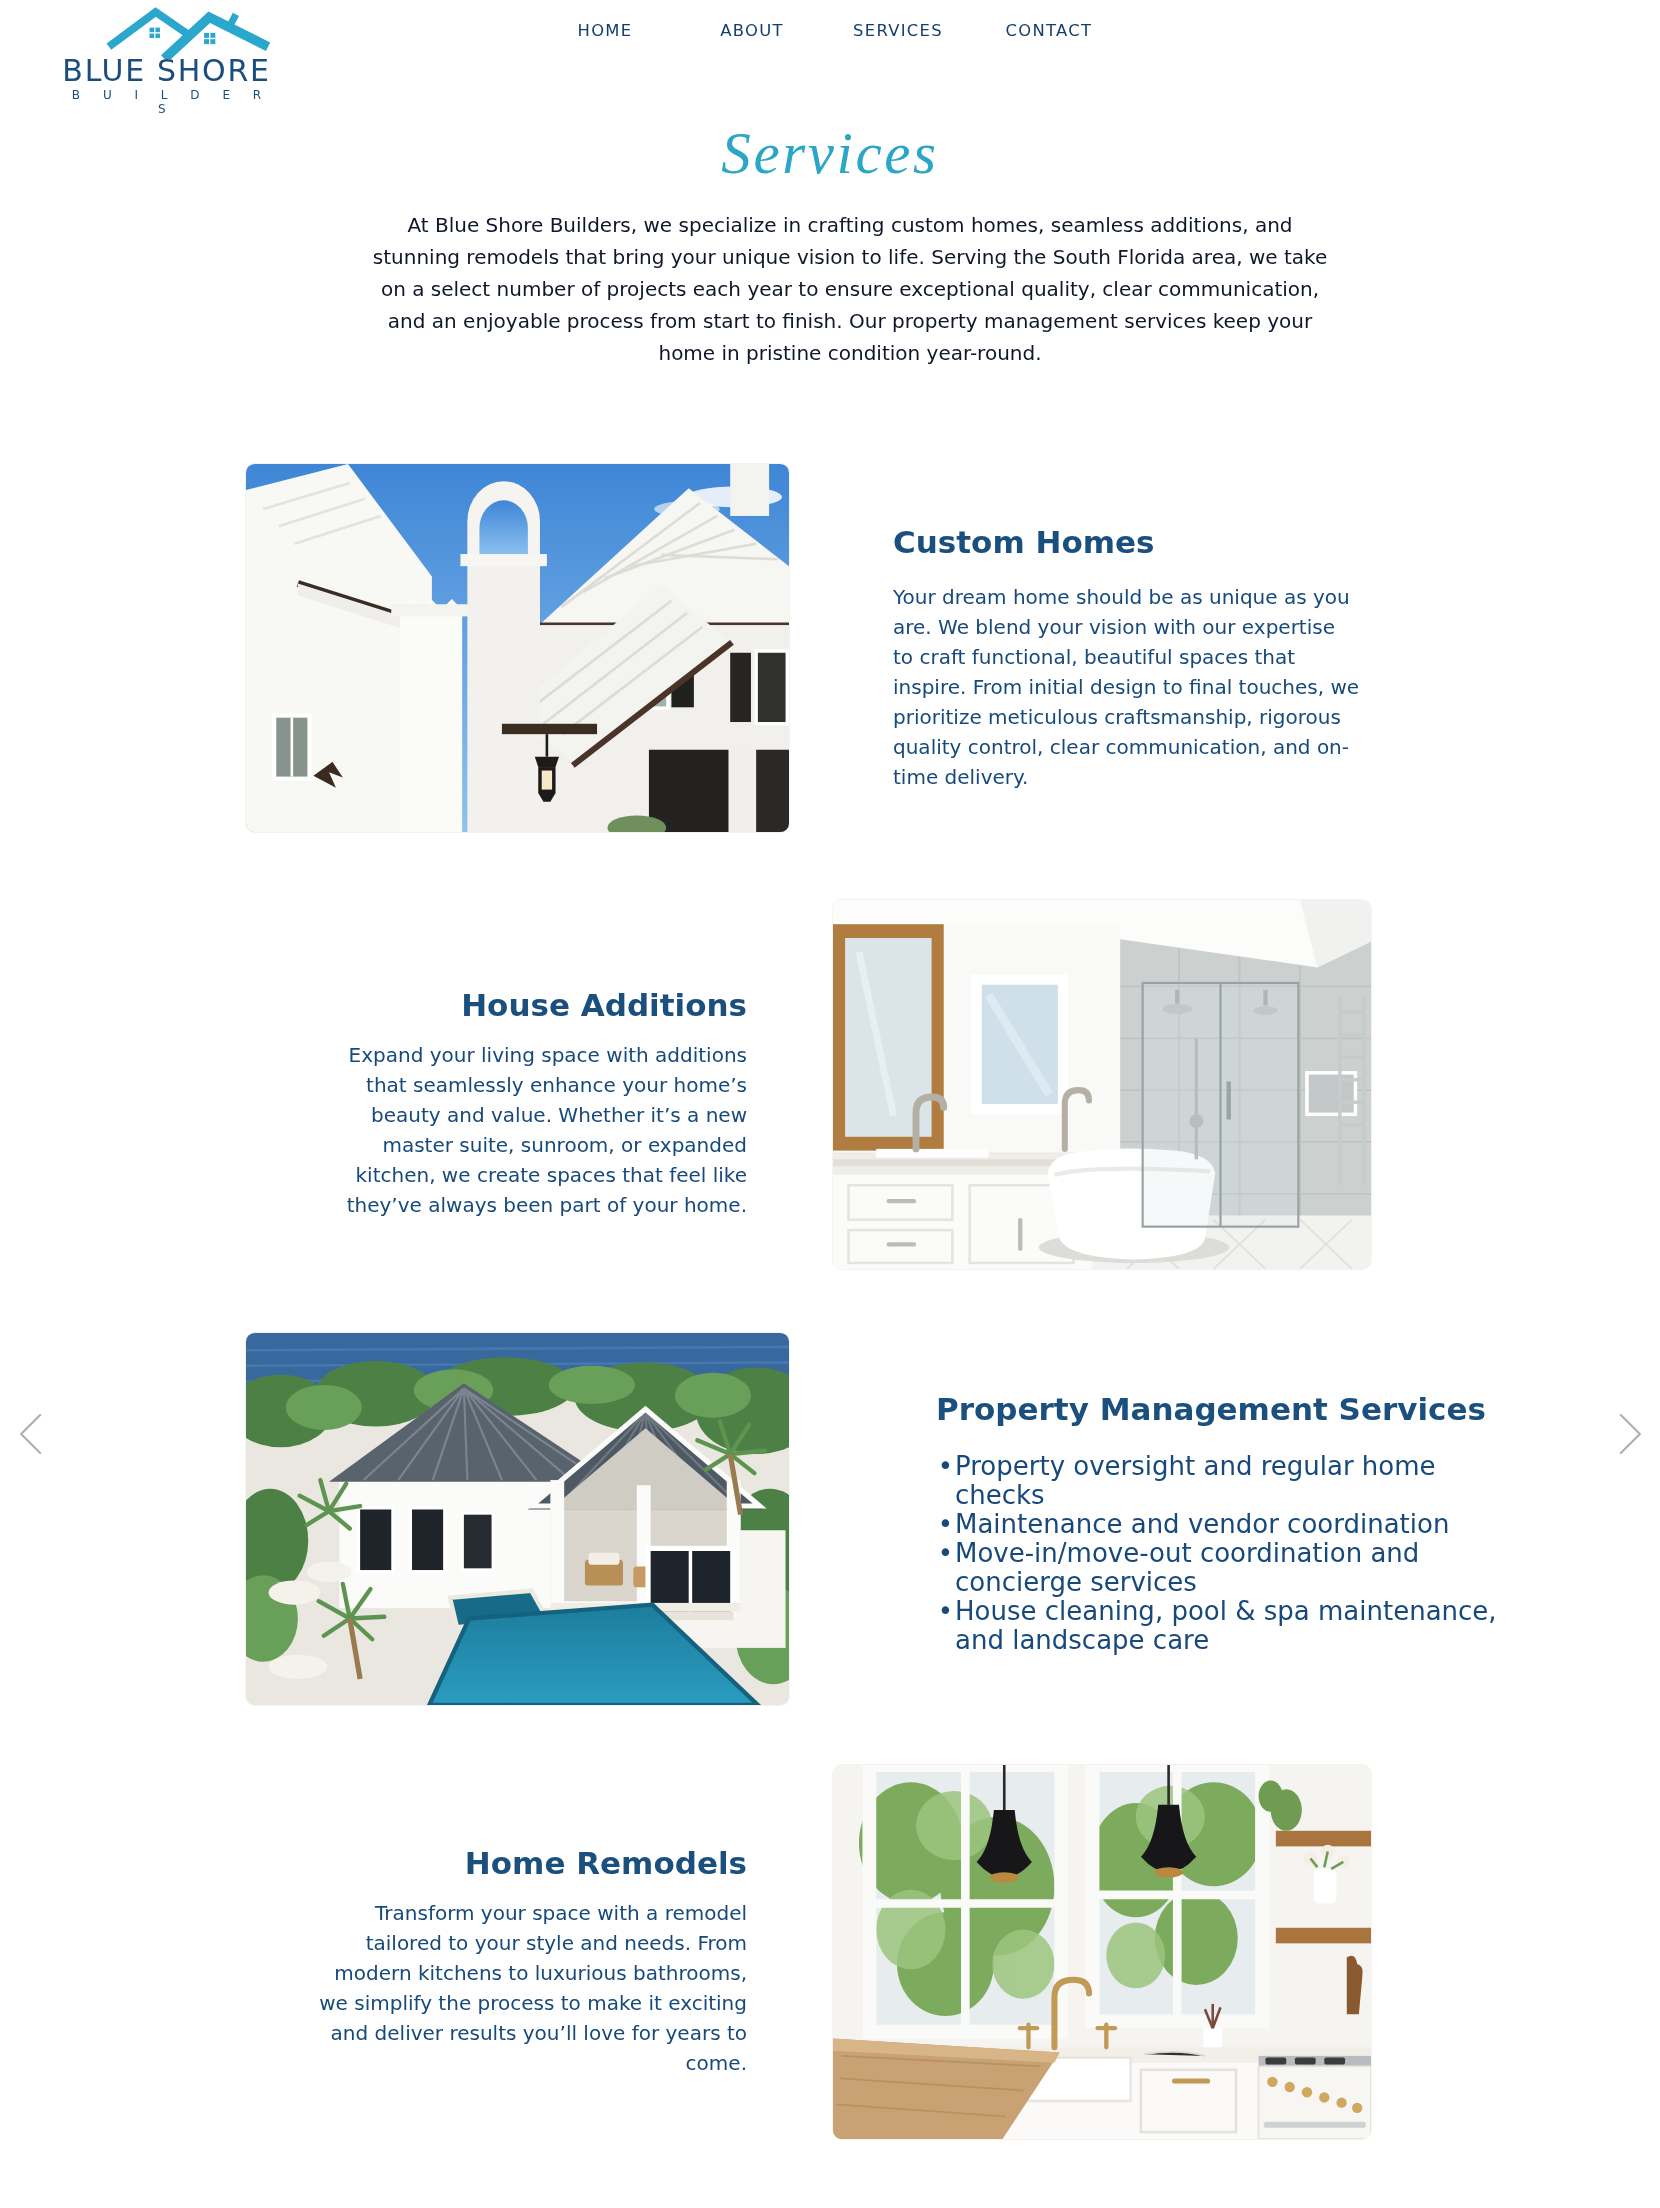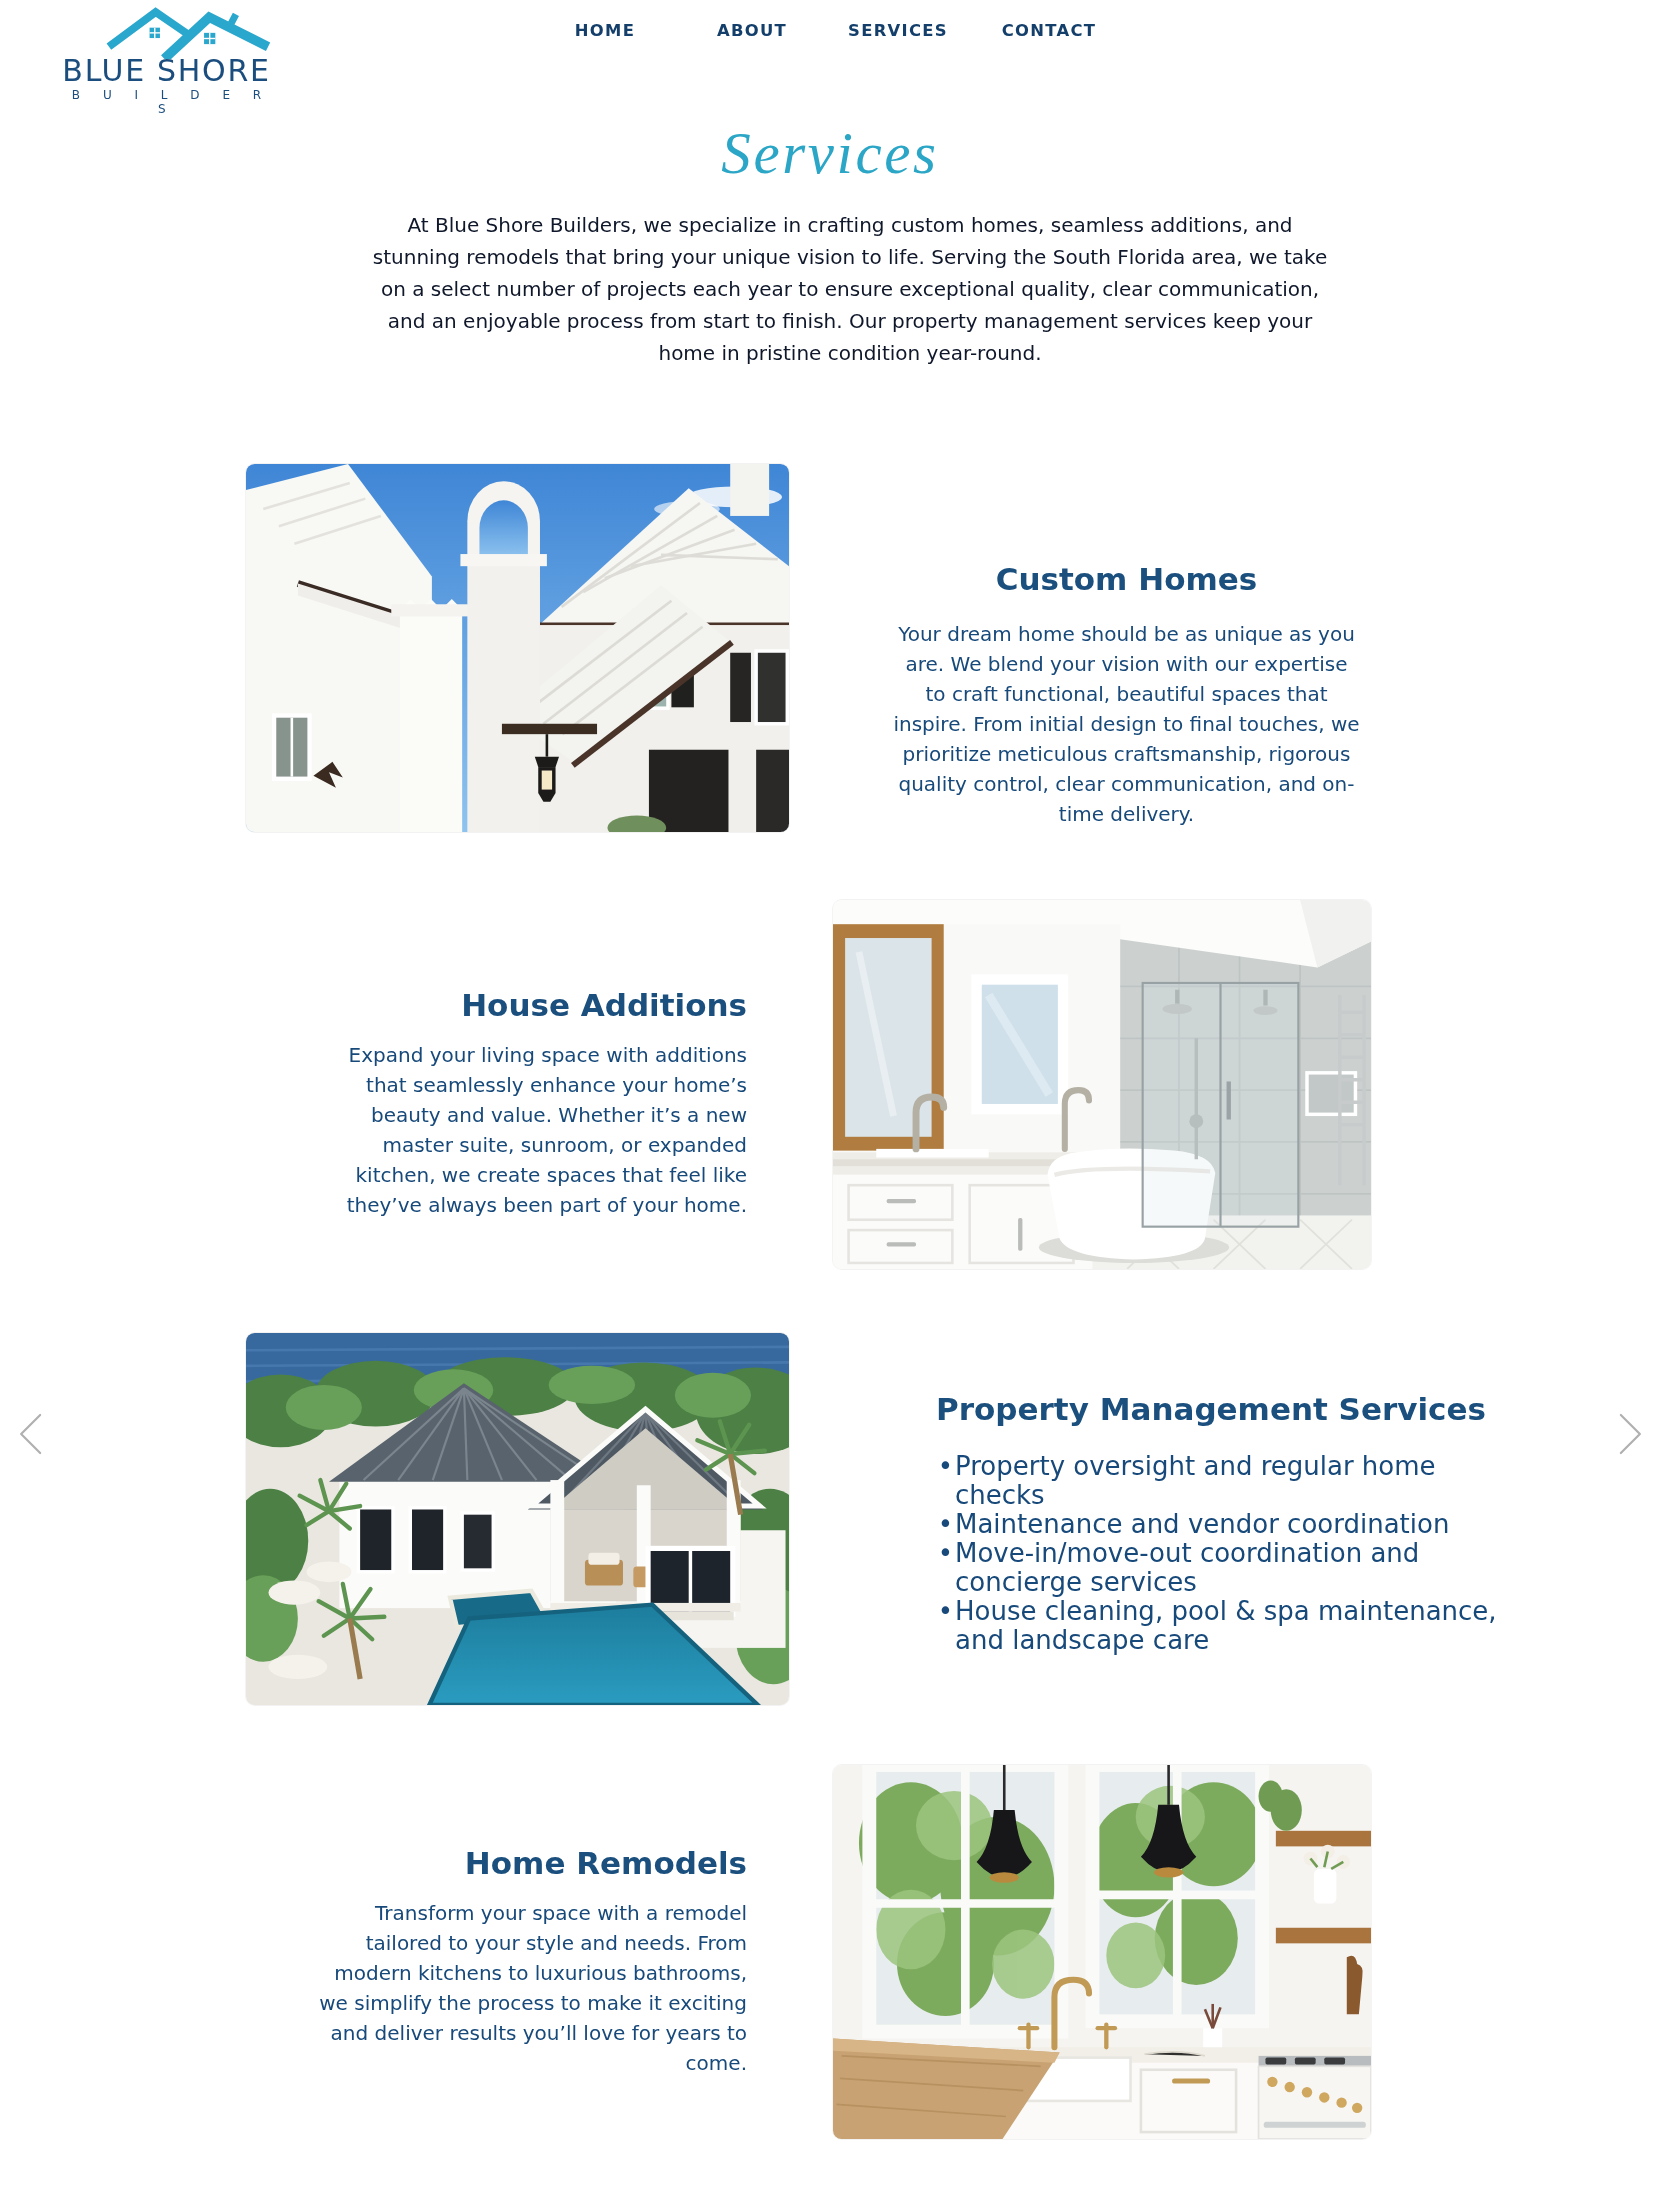--- a/index.html
+++ b/index.html
@@ -9,42 +9,42 @@
     -webkit-font-smoothing:antialiased;
   }
   .abs{position:absolute;}
   
   .logo{left:54px;top:5.2px;width:225px;height:102px;cursor:pointer;}
   .logo-word{position:absolute;left:0;width:225px;text-align:center;color:#1b4e7e;}
   .logo-line1{top:48px;font-size:30px;font-weight:400;letter-spacing:1.7px;}
   .logo-line2{top:83px;font-size:12px;letter-spacing:9.5px;text-indent:9.5px;text-align:center;}
   .nav-item{
     position:absolute;top:21px;width:130px;text-align:center;
-    font-size:16.4px;font-weight:700;letter-spacing:1.3px;color:#143f6b;cursor:pointer;
+    font-size:16.4px;font-weight:400;letter-spacing:1.3px;color:#143f6b;cursor:pointer;
   }
   
   .page-title{
     left:0;top:119px;width:1660px;text-align:center;
     font-family:cursive;font-style:italic;font-size:59px;color:#2ba6c6;letter-spacing:2.6px;
   }
   .intro{
     left:366px;top:209px;width:968px;text-align:center;
     font-size:20px;line-height:32px;color:#0f172a;
   }
   
   .photo{border-radius:8.6px;overflow:hidden;box-shadow:0 0 0 0.9px rgba(0,0,0,.05);}
   .photo svg{display:block;width:100%;height:100%;}
   .photo1{left:246px;top:464px;width:543px;height:368px;}
   .photo2{left:833px;top:900px;width:538px;height:369px;}
   .photo3{left:246px;top:1333px;width:543px;height:372px;}
   .photo4{left:833px;top:1765px;width:538px;height:374px;}
   
   .sec-heading{font-size:31px;font-weight:700;color:#1a4f7e;line-height:38px;}
   .sec-body{font-size:20px;line-height:30px;color:#17497a;}
-  .sec1-text{left:893px;top:523px;width:467px;text-align:center;margin-top:37px;}
+  .sec1-text{left:893px;top:523px;width:467px;text-align:left;}
   .sec1-text .sec-body{margin-top:21px;}
   .sec2-text{left:315px;top:986px;width:432px;text-align:right;}
   .sec2-text .sec-body{margin-top:15.6px;}
   .sec3-text{left:893px;top:1390px;width:597px;text-align:left;margin-left:43px;}
   .sec3-sub{font-size:23px;line-height:29px;color:#17497a;margin-top:10.4px;}
   .bullets{list-style:none;margin:24px 0 0 0;padding:0;}
   .bullets li{
     position:relative;padding-left:19px;font-size:26px;line-height:29px;color:#17497a;
   }
   .bullets li::before{content:"\2022";position:absolute;left:1.7px;color:#17497a;}

